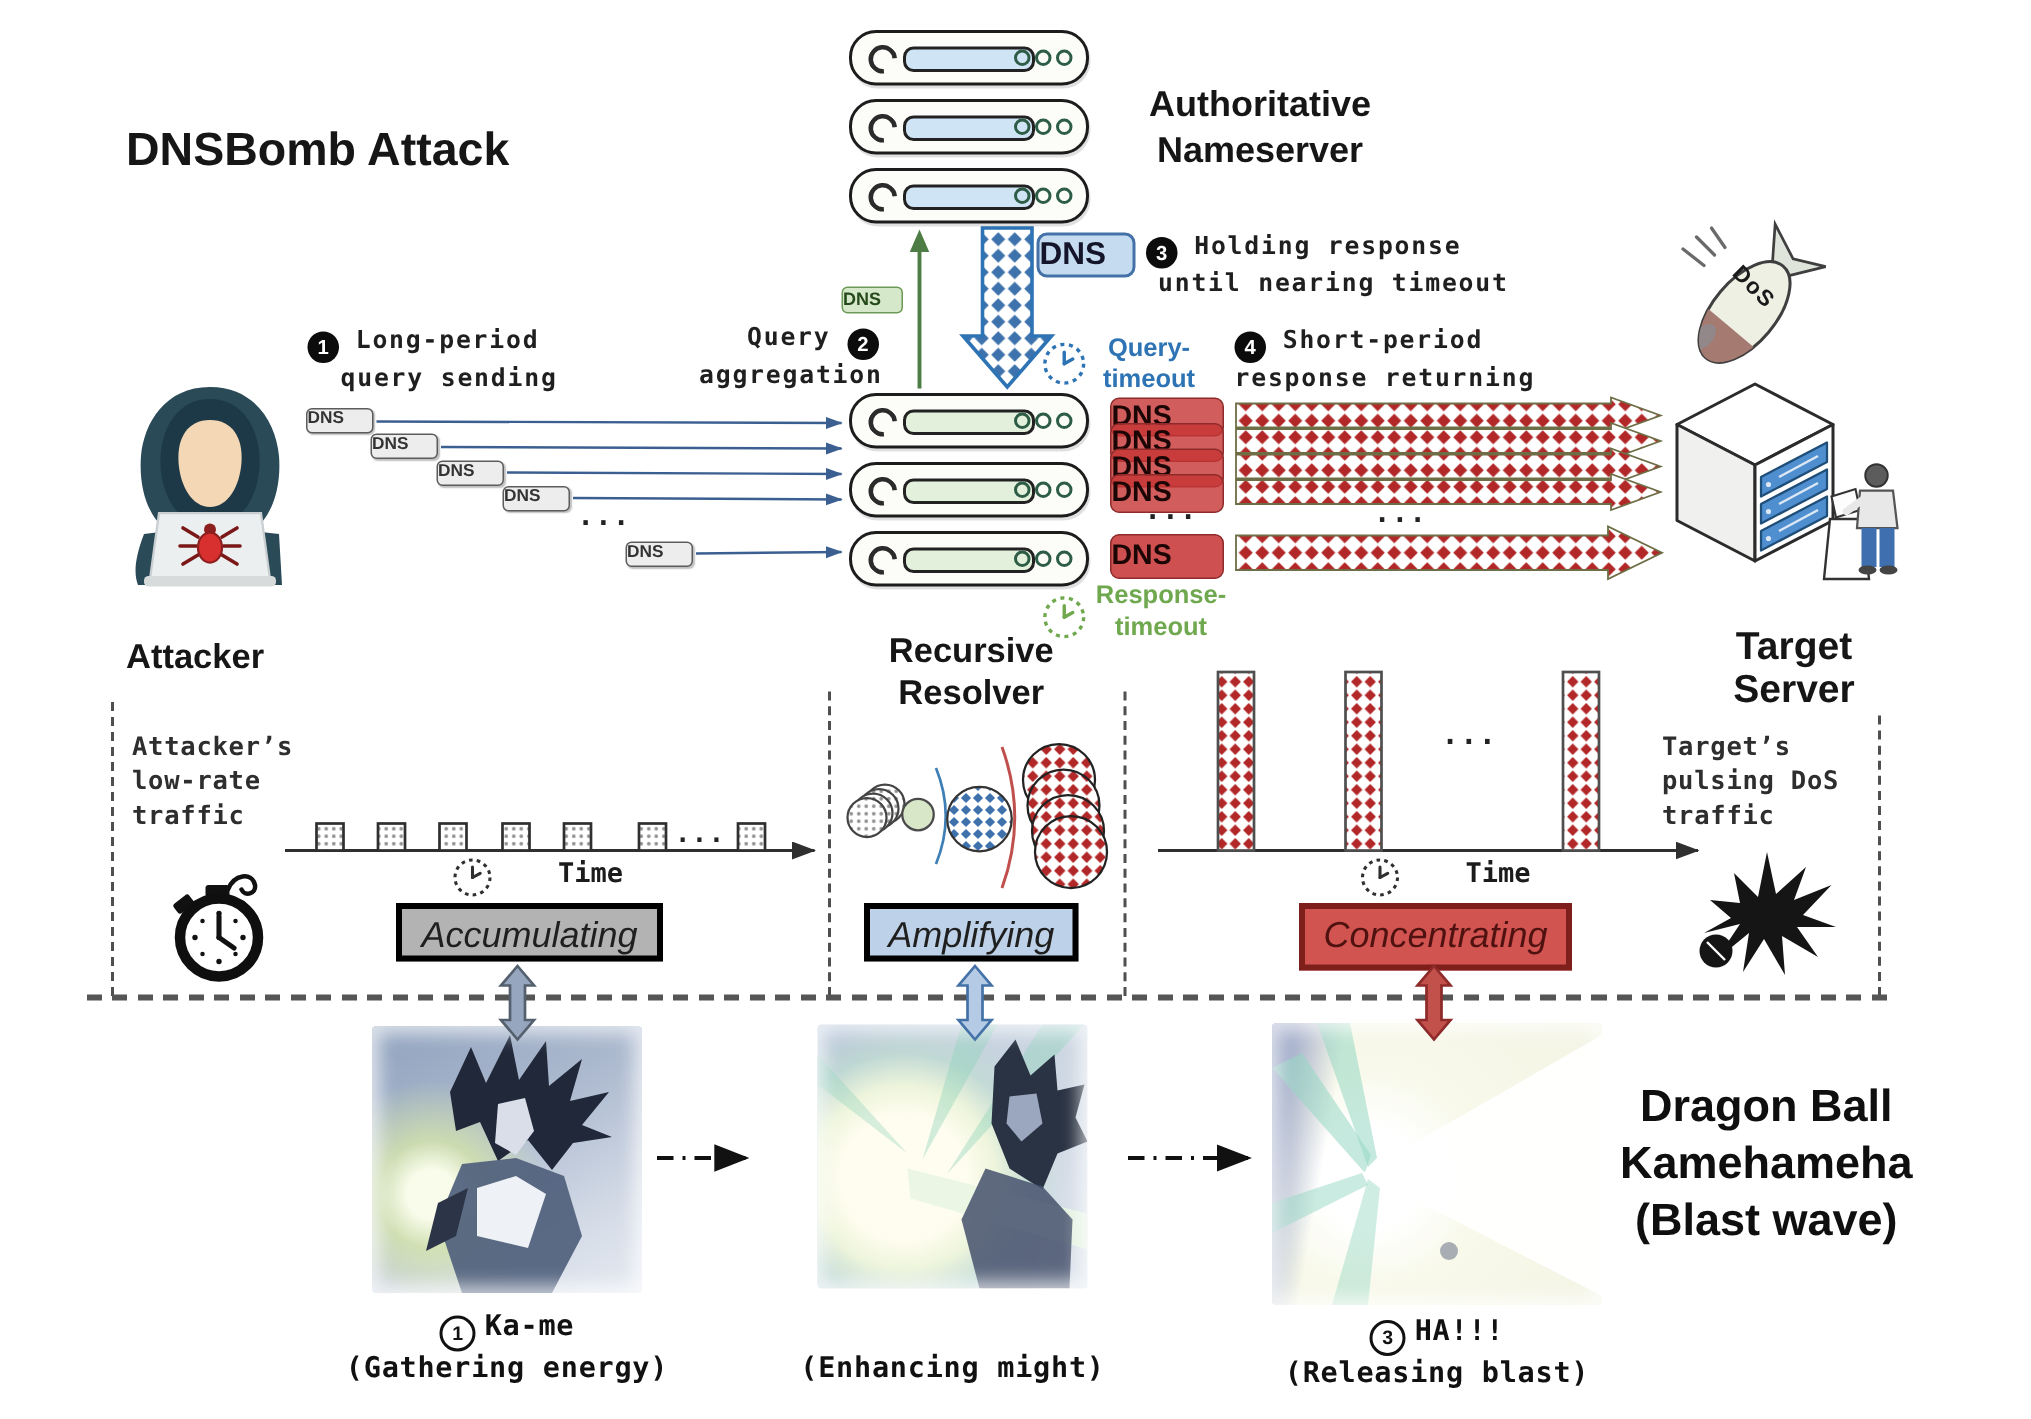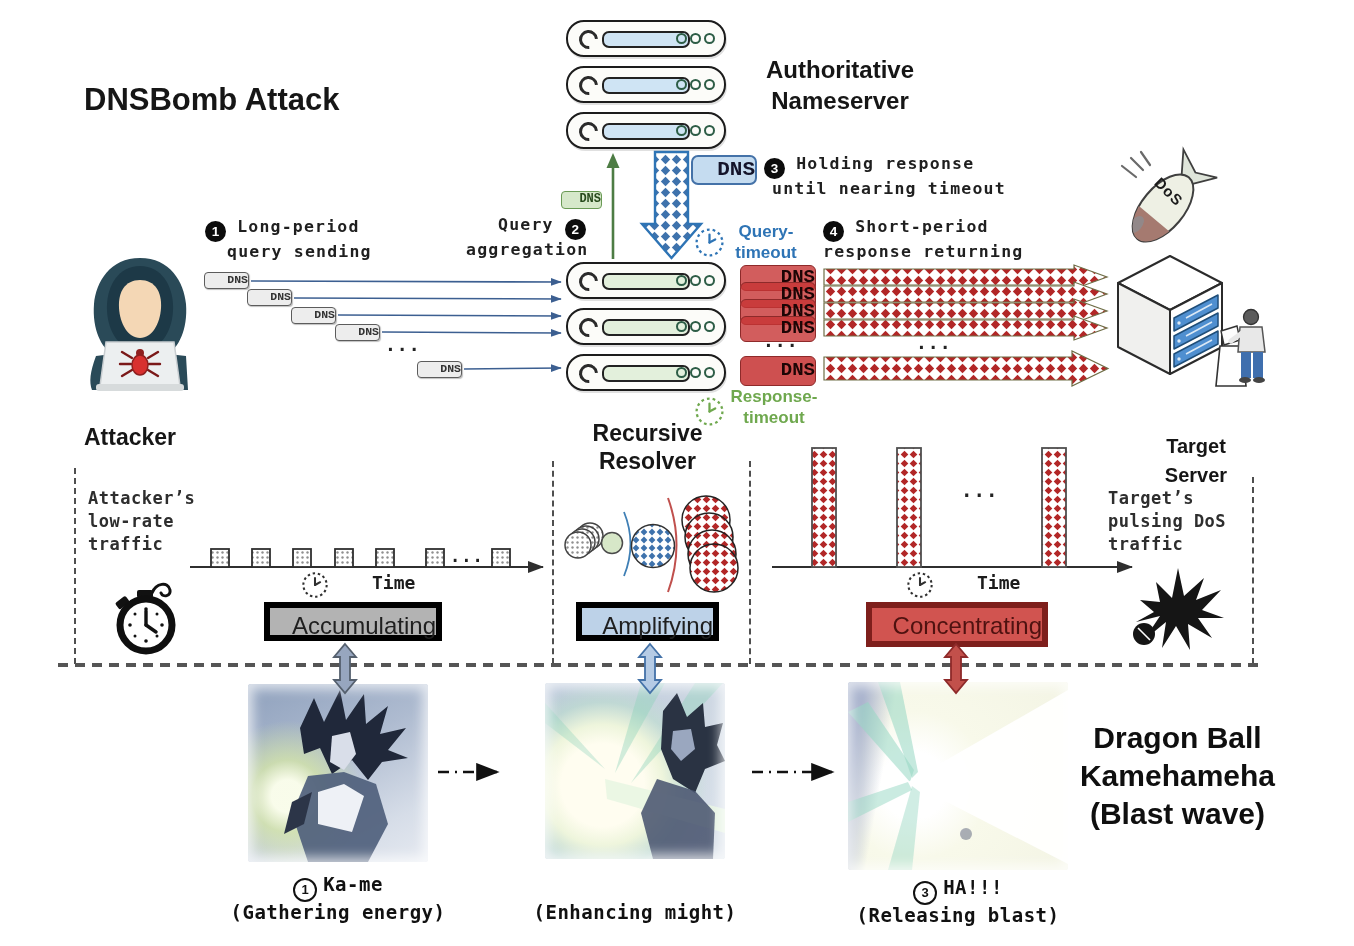--- a/index.html
+++ b/index.html
@@ -9,21 +9,21 @@
   .abs{position:absolute;}
   .head{font-family:"Liberation Sans",sans-serif;font-weight:bold;color:#161616;}
   .mono{font-family:"DejaVu Sans Mono",monospace;color:#1f1f1f;}
   .title{left:84px;top:82px;font-size:31px;}
   .node-label{text-align:center;}
   .step-line{font-size:16.5px;letter-spacing:1.2px;white-space:nowrap;font-weight:bold;}
   .n-dark{display:inline-block;width:21px;height:21px;border-radius:50%;background:#0c0c0c;color:#fff;
           font:bold 13.5px/21px "Liberation Sans",sans-serif;text-align:center;vertical-align:-4px;letter-spacing:0;}
   .n-light{display:inline-block;width:20px;height:20px;border-radius:50%;border:2px solid #111;background:#fff;color:#111;
           font:bold 13px/20px "Liberation Sans",sans-serif;text-align:center;vertical-align:-3px;margin-right:6px;letter-spacing:0;}
-  .badge{position:absolute;font-family:Liberation Mono, monospace;font-weight:bold;text-align:right;box-sizing:border-box;}
+  .badge{position:absolute;font-family:Liberation Sans, sans-serif;font-weight:bold;text-align:left;box-sizing:border-box;}
   .badge.gray{width:45px;height:17px;background:var(--badge-gray-bg);border:1.8px solid #5c5c5c;border-radius:4px;
           font-size:11.5px;line-height:13px;color:#333;box-shadow:1px 1px 1px rgba(0,0,0,.25);}
   .badge.green{width:41px;height:18px;background:var(--badge-green-bg);border:1.6px solid #6a9a55;border-radius:4px;
           font-size:12px;line-height:15px;color:#274a1c;}
   .badge.blue{width:66px;height:30px;background:var(--badge-blue-bg);border:2px solid #4472a8;border-radius:7px;
           font-size:21px;line-height:26px;color:#14142a;}
   .badge.red{width:76px;height:26px;background:rgba(199,53,53,.8);border:1.5px solid #8e2a2a;border-radius:6px;
           font-size:19px;line-height:23px;color:#1c0505;}
   .badge.red.solid{background:var(--badge-red-bg);height:30px;line-height:27px;}
   .server{position:absolute;width:160px;height:37px;background:#fcfcf9;border:2.5px solid #1c1c1c;border-radius:18px;
@@ -31,22 +31,22 @@
   .server .ring{position:absolute;left:11px;top:8px;width:13px;height:13px;border:3.2px solid #2b2b2b;border-radius:50%;
           border-right-color:transparent;transform:rotate(40deg);}
   .server .slot{position:absolute;left:34px;top:8.5px;width:84px;height:13px;border:2.2px solid #222;border-radius:7px;}
   .server.auth .slot{background:var(--server-slot-blue);}
   .server.resolver .slot{background:var(--server-slot-green);}
   .server .dots{position:absolute;right:9px;top:11px;display:flex;gap:3px;}
   .server .dots i{width:7px;height:7px;border:2.2px solid #2d5d46;border-radius:50%;display:block;}
   .timeout-label{position:absolute;font-weight:bold;font-size:17px;line-height:21px;text-align:center;}
   .vdash{position:absolute;width:0;border-left:2.5px dashed #4f4f4f;}
   .hdash{position:absolute;height:3.5px;background:repeating-linear-gradient(90deg,#555 0 10px,transparent 10px 17px);}
-  .phasebox{position:absolute;border:6px solid #000000;text-align:right;font-family:"Liberation Sans",sans-serif;
-          font-size:24px;line-height:35px;color:#1f1f1f;box-sizing:border-box;}
+  .phasebox{position:absolute;border:4px solid #000000;text-align:center;font-family:"Liberation Sans",sans-serif;
+          font-size:24px;line-height:35px;color:#1f1f1f;box-sizing:border-box;font-style:italic;}
   .phasebox.acc{background:var(--accumulating-bg);}
   .phasebox.amp{background:var(--amplifying-bg);}
   .phasebox.conc{background:var(--concentrating-bg);border-color:#7e1f1c;color:var(--concentrating-text);}
   .ell{position:absolute;font-family:"DejaVu Sans Mono",monospace;font-weight:bold;font-size:18px;color:#222;letter-spacing:1px;}
   .desc{position:absolute;font-family:"DejaVu Sans Mono",monospace;font-size:17px;line-height:23px;color:#2e2e2e;
           text-align:left;letter-spacing:.5px;font-weight:bold;}
   .timelabel{position:absolute;font-family:"DejaVu Sans Mono",monospace;font-weight:bold;font-size:18px;color:#1c1c1c;margin-left:36px;}
   .imgframe{position:absolute;border-radius:3px;overflow:hidden;}
   .imgframe::after{content:"";position:absolute;inset:0;box-shadow:inset 0 0 12px 5px rgba(255,255,255,.7);}
   .imgframe svg{position:absolute;left:0;top:0;}
@@ -377,21 +377,21 @@
   <div class="timeout-label head" style="left:724px;top:386px;width:100px;color:var(--green-accent)">
     <div>Response-</div>
       <div>timeout</div>
   </div>
 
   <div class="abs head" style="left:84px;top:424px;font-size:23px">Attacker</div>
   <div class="abs head node-label" style="left:570px;top:419px;width:155px;font-size:23px;line-height:28px">
     <div>Recursive</div>
       <div>Resolver</div>
   </div>
-  <div class="abs head node-label" style="left:1146px;top:432px;width:100px;font-size:20px;line-height:29px">
+  <div class="abs head node-label" style="left:1146px;top:416px;width:100px;font-size:26px;line-height:29px">
     <div>Target</div>
       <div>Server</div>
   </div>
 
   <div class="vdash" style="left:74px;top:468px;height:196px"></div>
   <div class="vdash" style="left:552px;top:461px;height:203px"></div>
   <div class="vdash" style="left:749px;top:461px;height:203px"></div>
   <div class="vdash" style="left:1252px;top:477px;height:187px"></div>
   <div class="hdash" style="left:58px;top:663px;width:1204px"></div>
 

